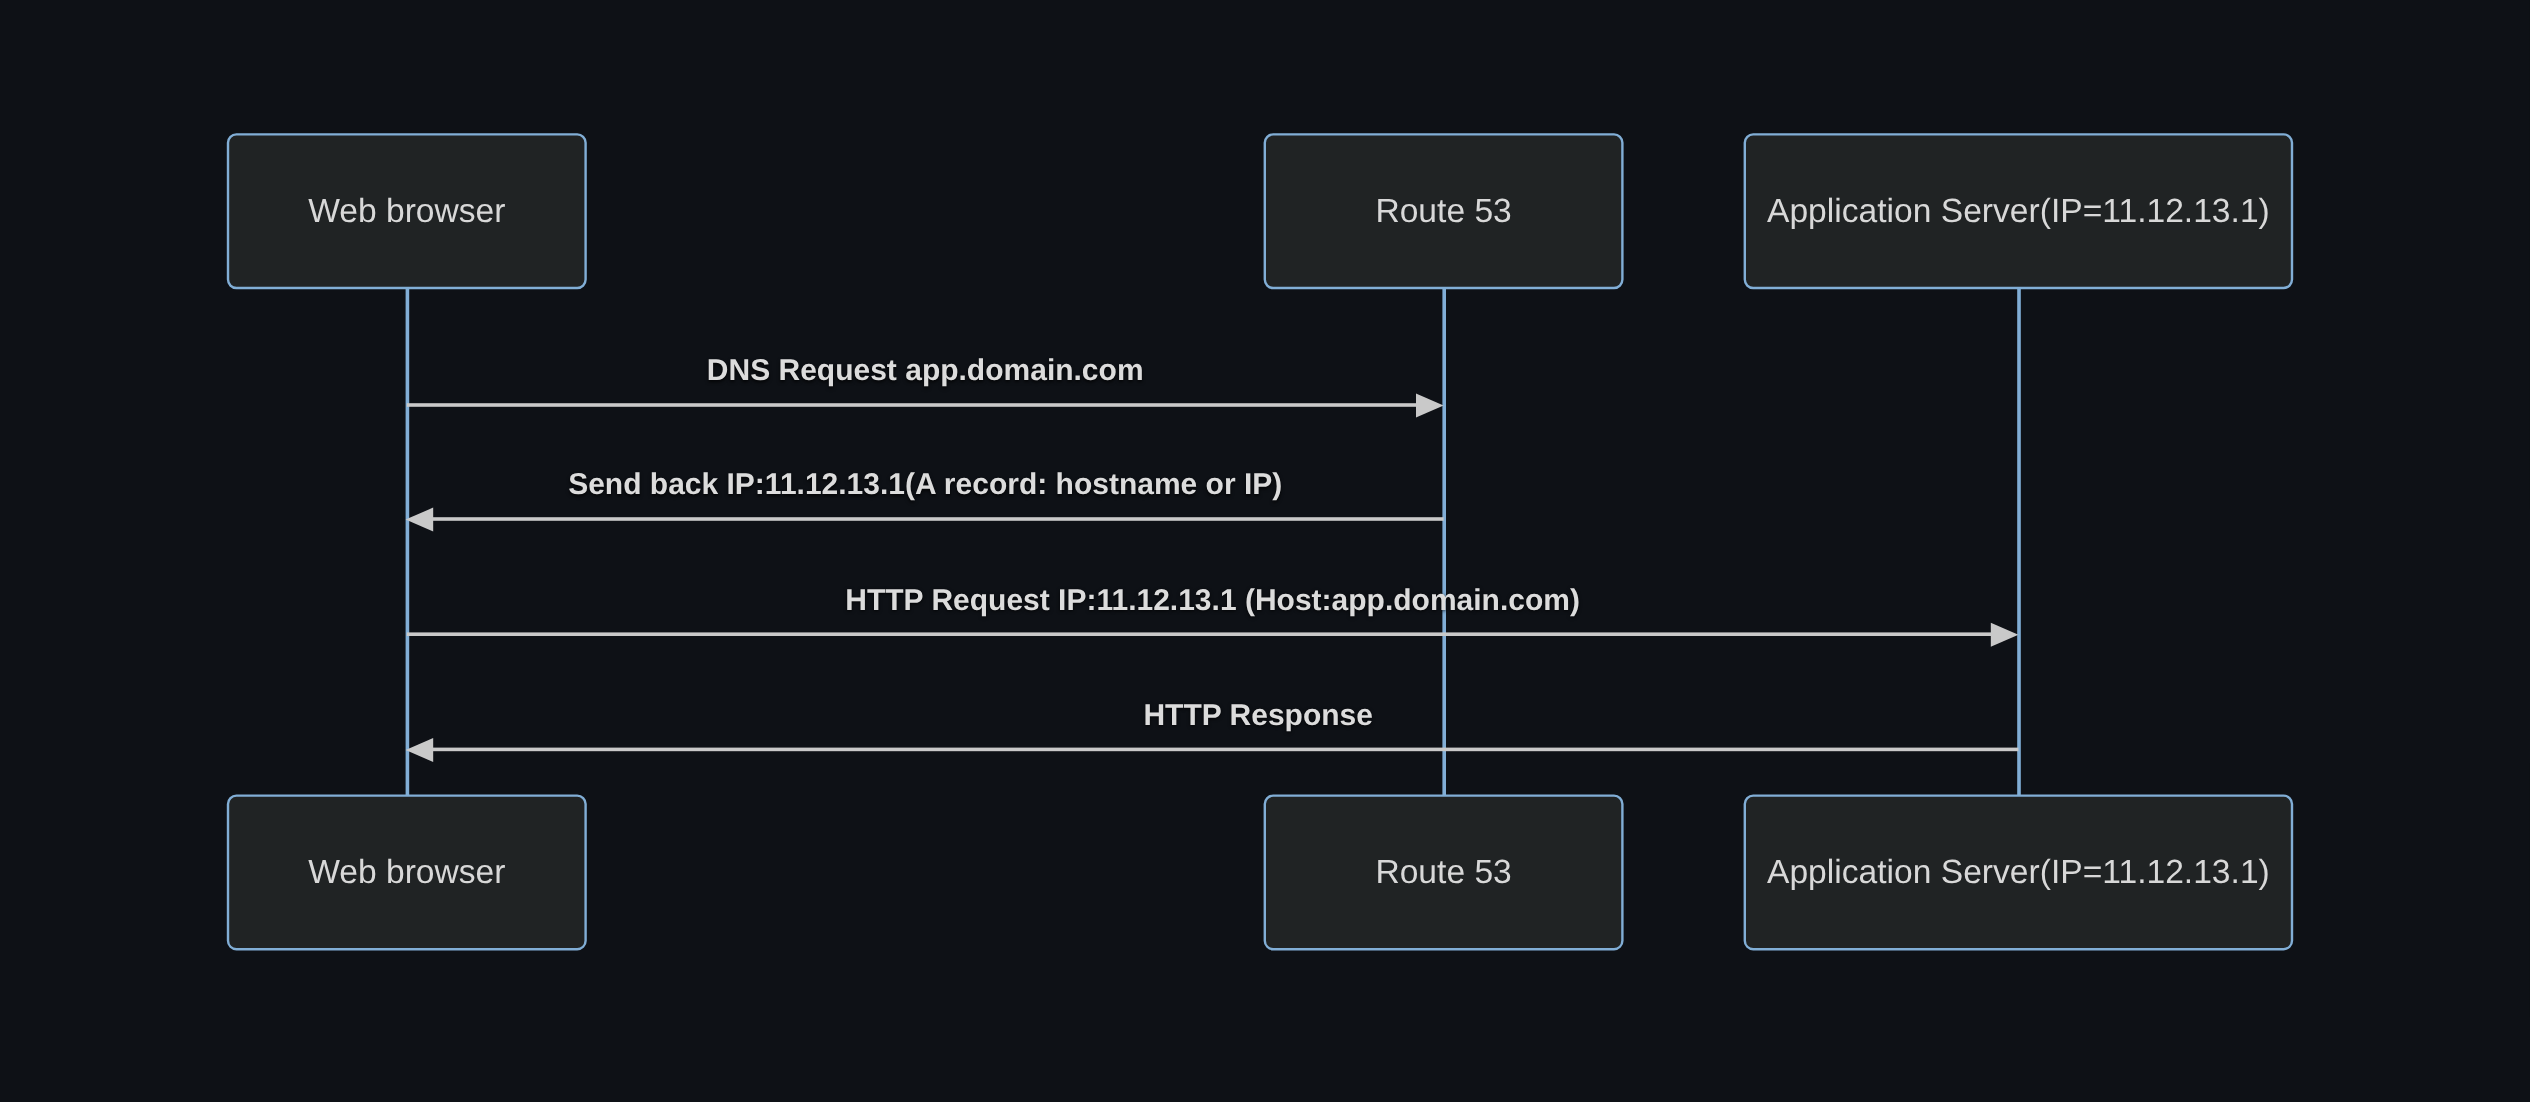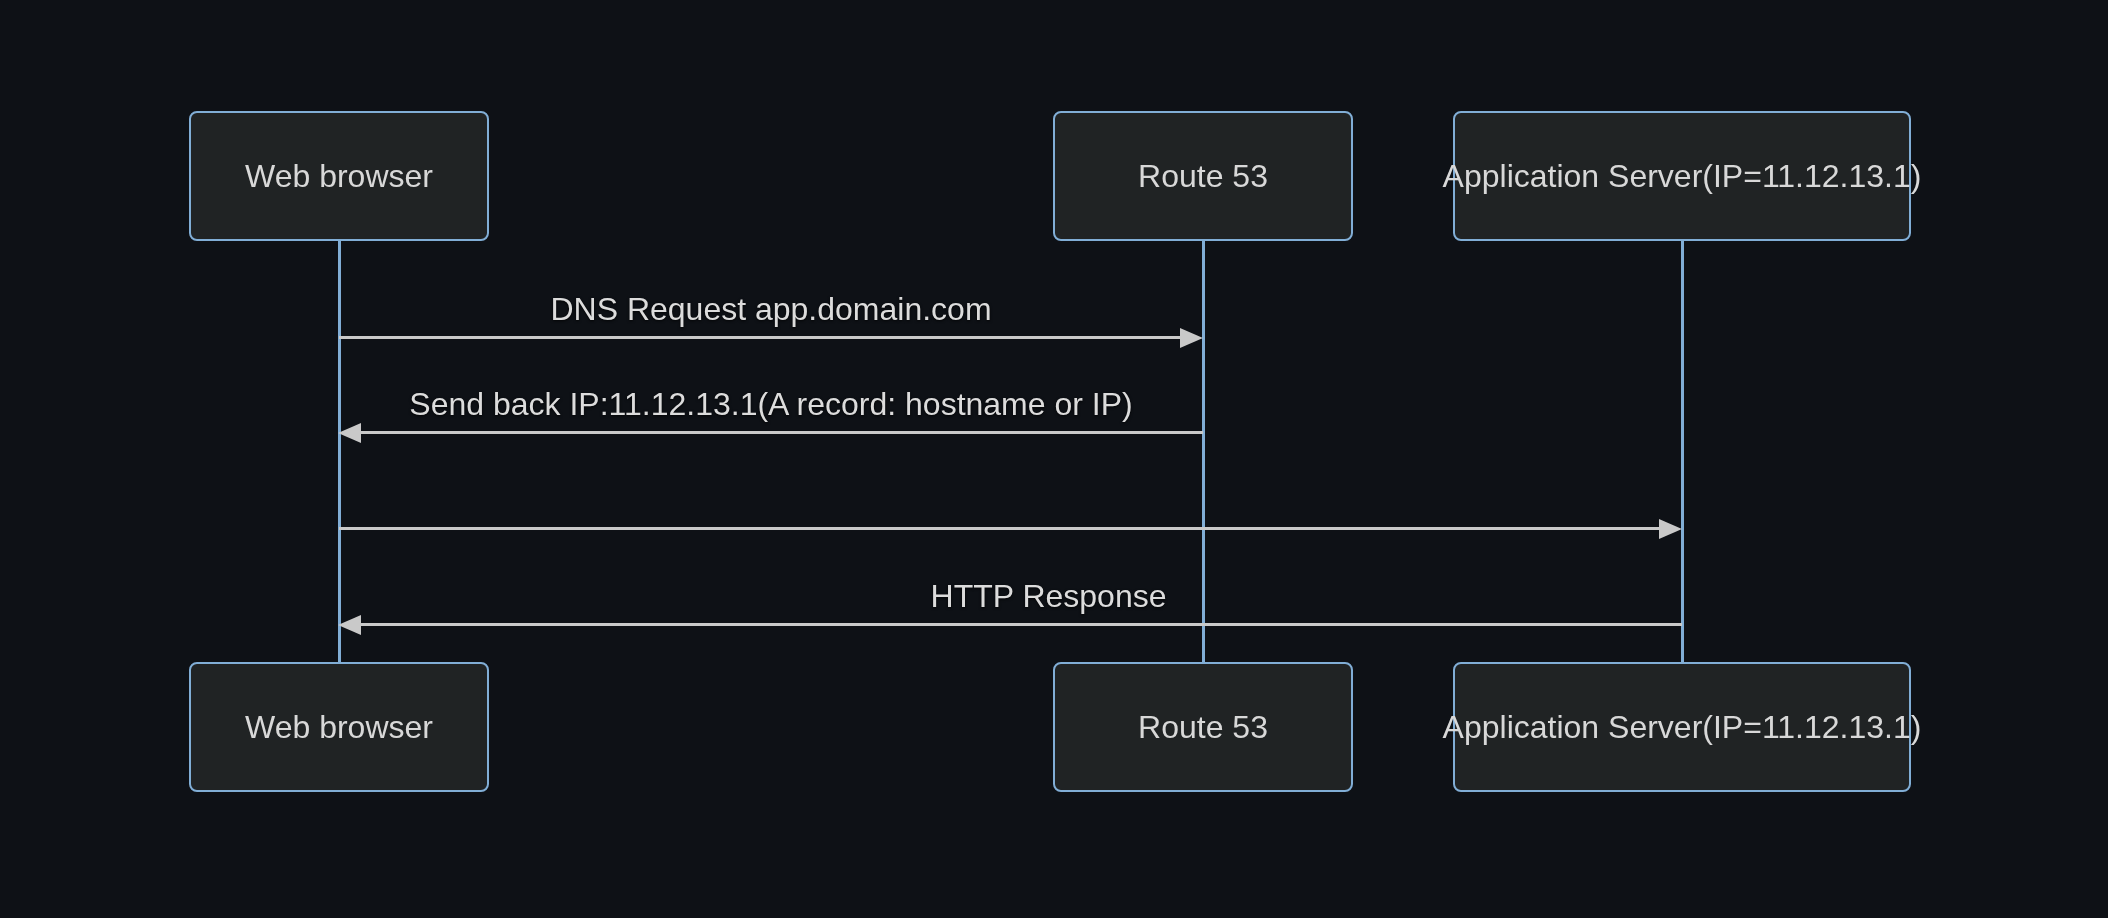--- a/index.html
+++ b/index.html
@@ -19,21 +19,21 @@
     overflow:hidden;
   }
   .actor-box{
     position:absolute;
     box-sizing:border-box;
     background:var(--actor-fill);
     border:2.5px solid var(--actor-border);
     border-radius:8px;
     display:flex;align-items:center;justify-content:center;
     color:var(--actor-text);
-    font-size:32px;
+    font-size:28px;
     white-space:nowrap;
     z-index:3;
   }
   .lifeline{
     position:absolute;
     width:3px;
     background:var(--actor-border);
     z-index:1;
   }
   .msg-line{
@@ -54,22 +54,22 @@
   }
   .msg-head.left{
     border-top:10px solid transparent;
     border-bottom:10px solid transparent;
     border-right:23px solid var(--signal-line);
   }
   .msg-label{
     position:absolute;
     transform:translateX(-50%);
     color:var(--signal-text);
-    font-weight:normal;
-    font-size:32px;
+    font-weight:bold;
+    font-size:25px;
     line-height:36px;
     white-space:nowrap;
     text-shadow:0 1px 3px rgba(0,0,0,0.8);
     z-index:4;
   }
 </style>
 </head>
 <body>
 
 <div class="stage">
@@ -95,16 +95,17 @@
       <span>Application Server(IP=11.12.13.1)</span>
     </div>
     <div class="msg-line" style="left: 339px; top: 336px; width: 843px;"></div>
     <div class="msg-head right" style="top: 327.5px; left: 1180px;"></div>
     <div class="msg-label" style="left: 771px; top: 291px;">DNS Request app.domain.com</div>
     <div class="msg-line" style="left: 360px; top: 431px; width: 843px;"></div>
     <div class="msg-head left" style="top: 422.5px; left: 338px;"></div>
     <div class="msg-label" style="left: 771px; top: 386px;">Send back IP:11.12.13.1(A record: hostname or IP)</div>
     <div class="msg-line" style="left: 339px; top: 527px; width: 1322px;"></div>
     <div class="msg-head right" style="top: 518.5px; left: 1659px;"></div>
+    <div class="msg-label" style="left: 1010.5px; top: 482px;">HTTP Request IP:11.12.13.1 (Host:app.domain.com)</div>
     <div class="msg-line" style="left: 360px; top: 623px; width: 1322px;"></div>
     <div class="msg-head left" style="top: 614.5px; left: 338px;"></div>
     <div class="msg-label" style="left: 1010.5px; top: 578px; margin-left: 38px;">HTTP Response</div>
   </div>
 
 </body></html>

